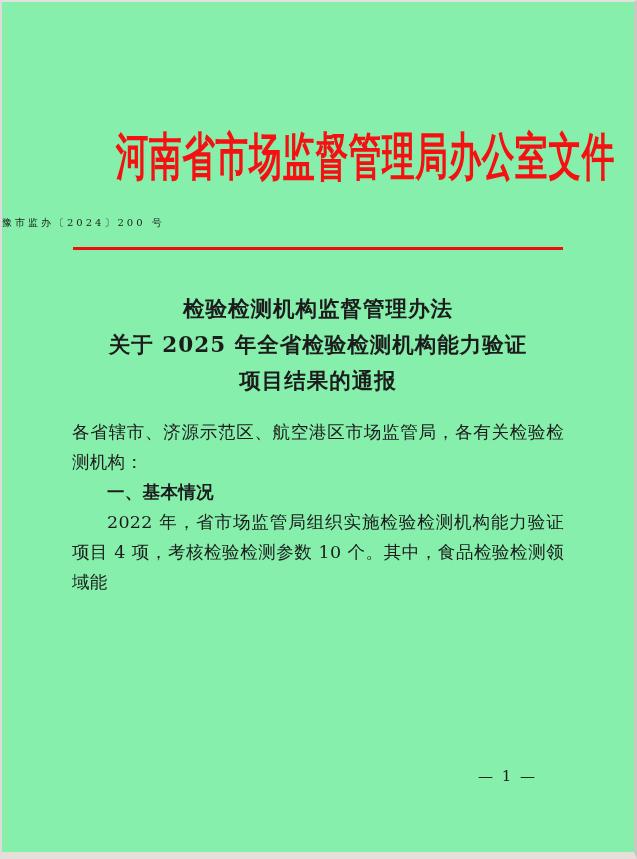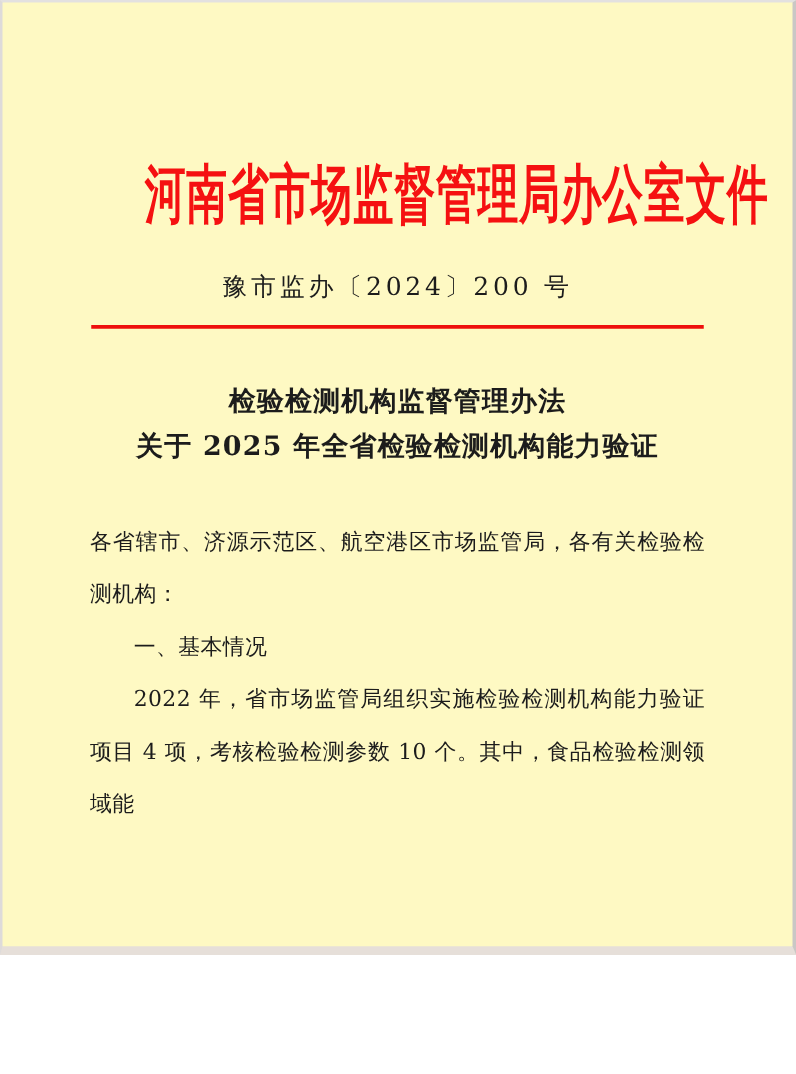--- a/index.html
+++ b/index.html
@@ -3,72 +3,71 @@
 <meta charset="utf-8">
 <style>
   * { margin: 0; padding: 0; box-sizing: border-box; }
   html, body { background: #ffffff; }
   body {
     font-family: "DejaVu Serif", "Liberation Serif", serif;
   }
   .page {
     position: relative;
     width: 637px;
-    height: 764px;
-    background: #fef9c3;
+    height: 859px;
+    background: #86efac;
     color: var(--text-black, #1c1c1c);
     border-top: 2px solid #e3e1e0;
     border-left: 2px solid #dedbda;
     border-right: 3px solid #cac7c5;
     border-bottom: 7px solid #e6dfd9;
     overflow: hidden;
   }
   .masthead {
     margin-top: 124px;
     text-align: center;
     white-space: nowrap;
     font-size: 51px;
     line-height: 60px;
     font-weight: 600;
     letter-spacing: 1px;
     color: var(--masthead-red, #f51111);
     transform: scaleX(0.64);
   }
   .doc-number {
     margin-top: 30px;
-    text-align: center;
-    font-size: 20px;
+    font-size: 10px;
     letter-spacing: 3px;
   }
   .red-rule {
     width: 490px;
     height: 3px;
     margin: 17px auto 0 auto;
     background: var(--rule-red, #ee0f0d);
   }
   .doc-title {
     margin-top: 41px;
     text-align: center;
     font-size: 21.5px;
     font-weight: 600;
     line-height: 36px;
   }
   .title-line { display: block; letter-spacing: 1px; }
   .body-text {
     width: 492px;
-    margin: 37px auto 0 auto;
+    margin: 18px auto 0 auto;
     font-size: 17.5px;
-    line-height: 42px;
+    line-height: 30px;
     letter-spacing: 0.3px;
     text-align: justify;
   }
   .para { text-indent: 2em; }
   .heading {
     text-indent: 2em;
-    font-weight: normal;
+    font-weight: bold;
     font-family: "DejaVu Sans", "Liberation Sans", sans-serif;
     font-size: 17.5px;
   }
   .page-number {
     position: absolute;
     top: 765px;
     right: 97px;
     font-size: 15px;
     letter-spacing: 2px;
   }
@@ -80,20 +79,21 @@
 
   <h1 class="masthead">河南省市场监督管理局办公室文件</h1>
 
   <div class="doc-number">豫市监办〔2024〕200 号</div>
 
   <div class="red-rule"></div>
 
   <h2 class="doc-title">
     <span class="title-line">检验检测机构监督管理办法</span>
     <span class="title-line">关于 2025 年全省检验检测机构能力验证</span>
+    <span class="title-line">项目结果的通报</span>
   </h2>
 
   <div class="body-text">
     <p class="salutation">各省辖市、济源示范区、航空港区市场监管局，各有关检验检测机构：</p>
     <p class="heading">一、基本情况</p>
     <p class="para">2022 年，省市场监管局组织实施检验检测机构能力验证项目 4 项，考核检验检测参数 10 个。其中，食品检验检测领域能</p>
   </div>
 
   <div class="page-number">— 1 —</div>
 

